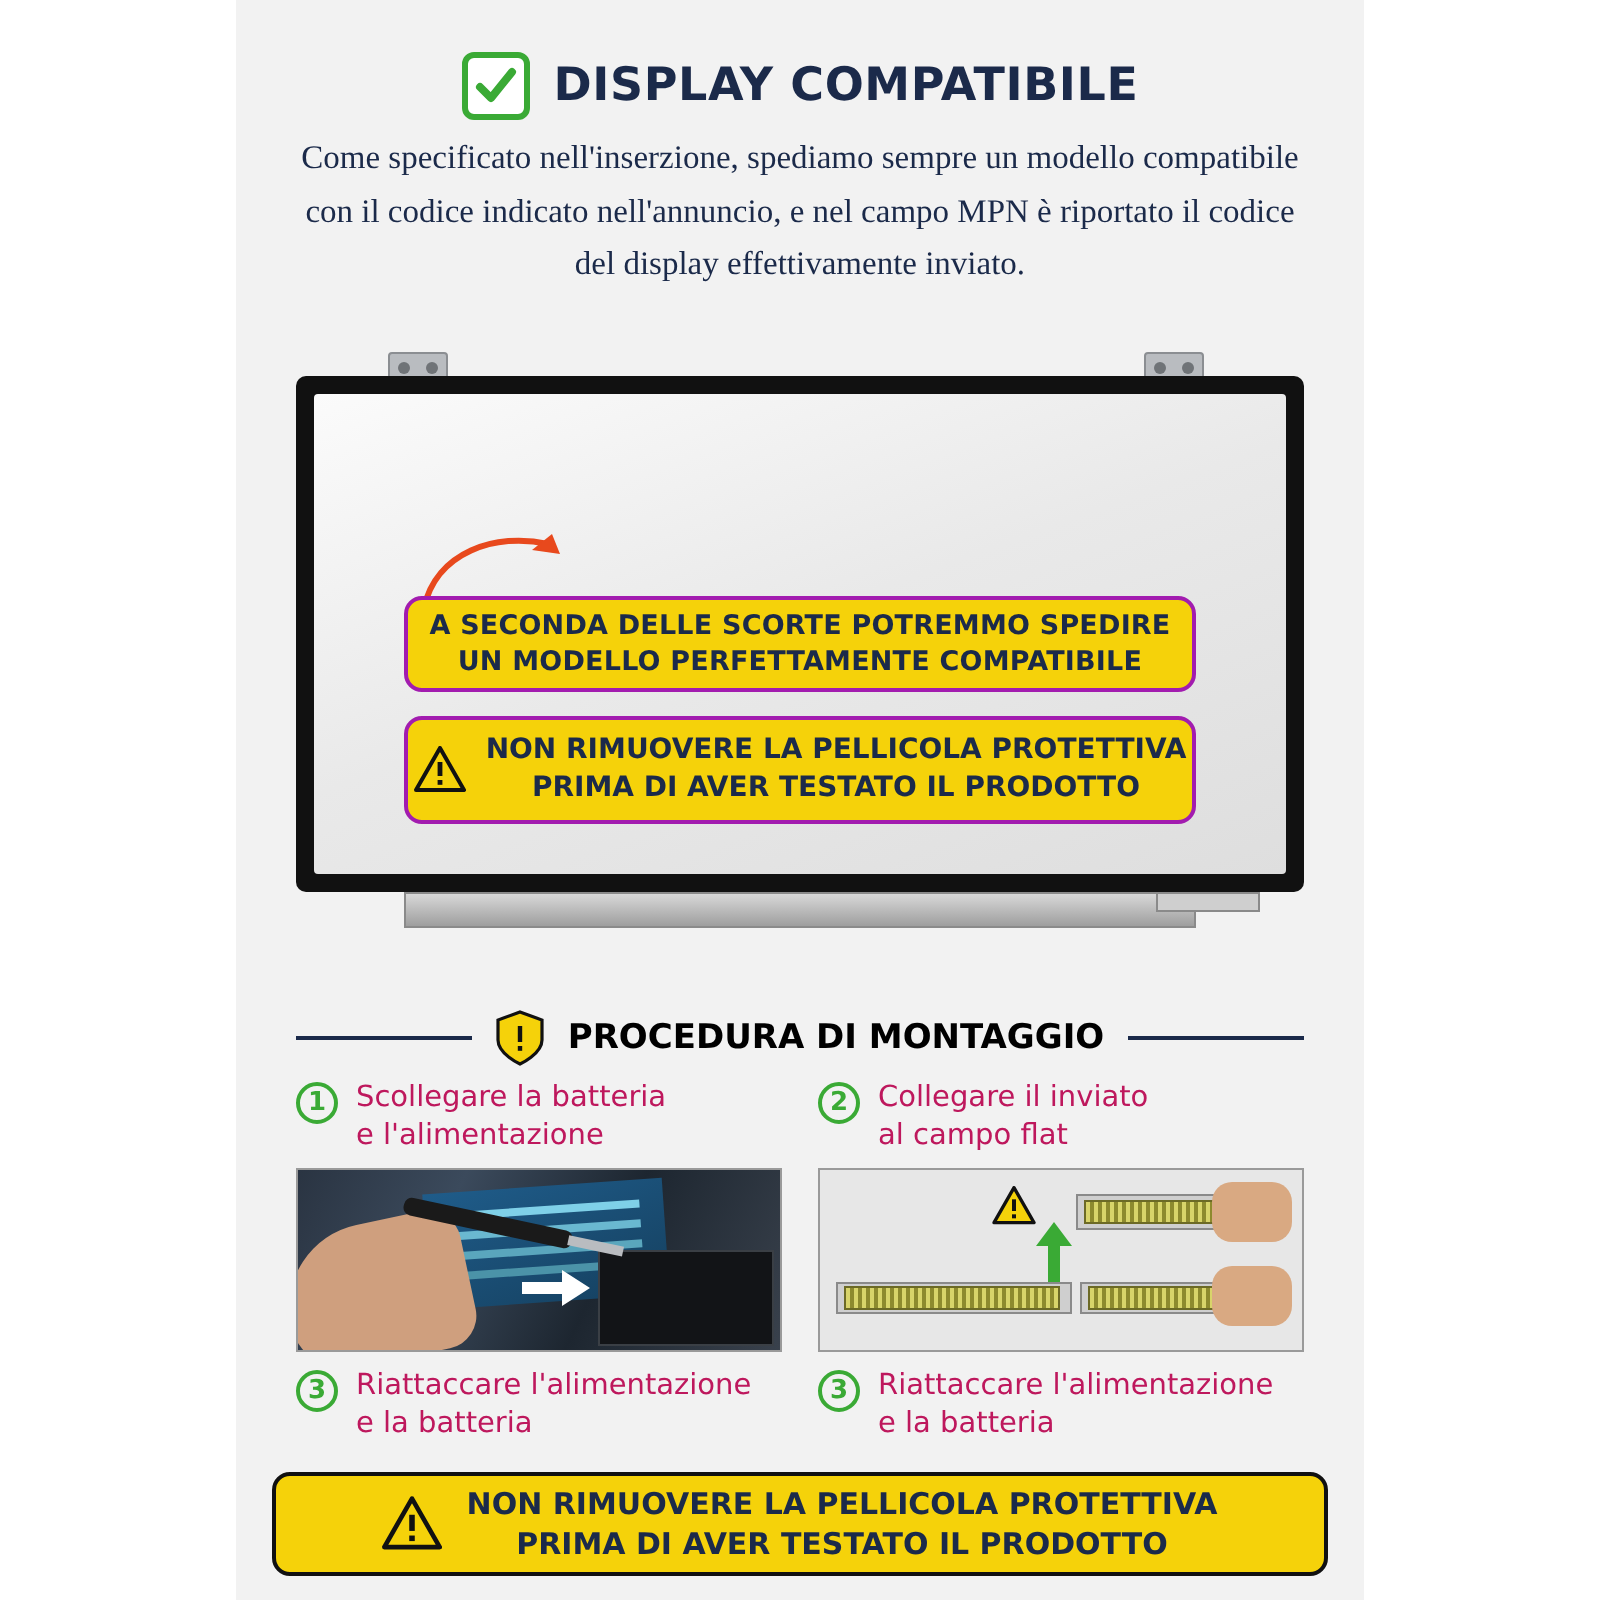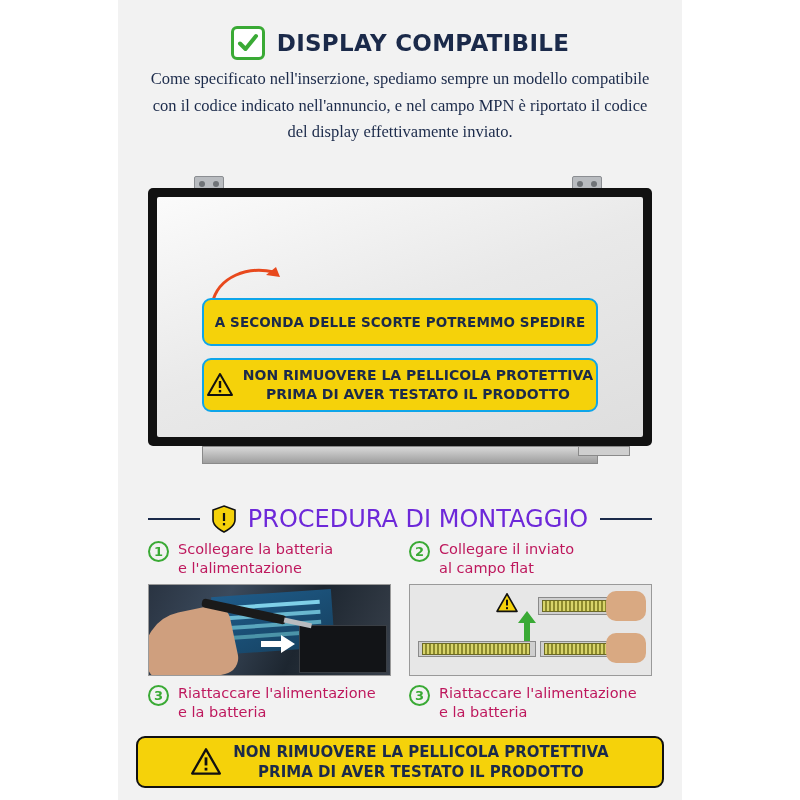--- a/index.html
+++ b/index.html
@@ -146,21 +146,21 @@
     position: absolute;
     left: 60px;
     top: 88px;
     width: 76px;
     height: 42px;
   }
 
   .yellow-box {
     position: absolute;
     background: #f5d20a;
-    border: 2px solid #0ea5e9;
+    border: 2px solid #a21caf;
     border-radius: 9px;
     box-sizing: border-box;
     color: #1b2a4a;
     font-weight: bold;
     text-align: center;
     display: flex;
     align-items: center;
     justify-content: center;
     line-height: 1.35;
   }
@@ -195,23 +195,23 @@
     display: flex;
     align-items: center;
     gap: 12px;
   }
   .proc-rule {
     flex: 1 1 auto;
     height: 2px;
     background: #1b2a4a;
   }
   .proc-title {
-    font-size: 24px;
-    font-weight: normal;
-    color: #6d28d9;
+    font-size: 17px;
+    font-weight: bold;
+    color: #000000;
     white-space: nowrap;
   }
   .shield-icon { width: 24px; height: 28px; flex: 0 0 auto; }
 
   .cols {
     position: absolute;
     left: 30px;
     top: 540px;
     width: 504px;
     display: flex;
@@ -386,20 +386,21 @@
       <div class="panel-connector"></div>
 
       <svg class="arrow-curve" viewBox="0 0 76 42">
         <path d="M4 40 C 10 12, 40 2, 66 8" fill="none" stroke="#e8491d" stroke-width="3"></path>
         <path d="M68 3 L72 13 L58 11 Z" fill="#e8491d"></path>
       </svg>
 
       <div class="yellow-box box1">
         <div>
           <div>A SECONDA DELLE SCORTE POTREMMO SPEDIRE</div>
+          <div>UN MODELLO PERFETTAMENTE COMPATIBILE</div>
         </div>
       </div>
 
       <div class="yellow-box box2">
         <svg class="warn-tri" viewBox="0 0 26 24">
           <path d="M13 1 L25 22 L1 22 Z" fill="#f5d20a" stroke="#111" stroke-width="2" stroke-linejoin="round"></path>
           <rect x="11.8" y="8" width="2.4" height="7" fill="#111"></rect>
           <rect x="11.8" y="17" width="2.4" height="2.4" fill="#111"></rect>
         </svg>
         <div>

